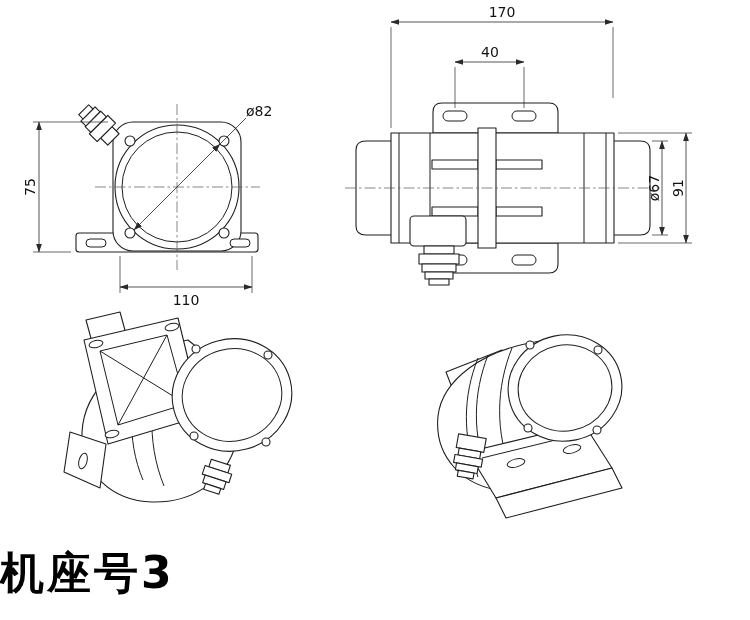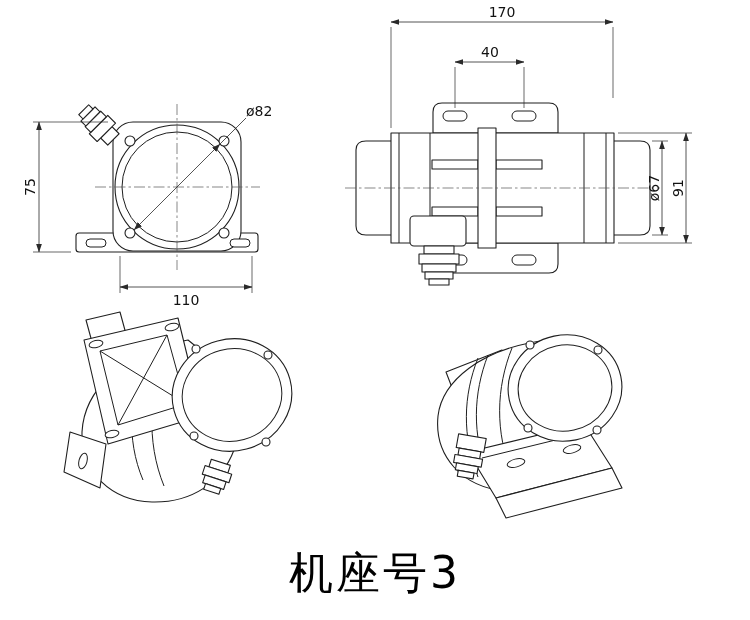--- a/index.html
+++ b/index.html
@@ -6,22 +6,22 @@
   .page{position:relative;width:750px;height:620px;background:#ffffff;overflow:hidden;
         font-family:"DejaVu Sans",sans-serif;}
   svg{position:absolute;left:0;top:0;}
   .ln   {fill:#ffffff;stroke:#1f1f1f;stroke-width:1.1;stroke-linejoin:round;}
   .ln2  {fill:none;stroke:#1f1f1f;stroke-width:1;stroke-linejoin:round;}
   .thin {fill:none;stroke:#2a2a2a;stroke-width:0.7;}
   .cl   {fill:none;stroke:#555;stroke-width:0.7;stroke-dasharray:11 3 2.5 3;}
   .dim  {fill:none;stroke:#2a2a2a;stroke-width:0.8;}
   .slot {fill:#ffffff;stroke:#1f1f1f;stroke-width:1;}
   .dimtxt{font-family:"DejaVu Sans",sans-serif;font-size:14px;fill:#111111;}
-  .title{position:absolute;left:0;right:0;top:544px;text-align:center;
-         font-family:"DejaVu Sans",sans-serif;font-weight:normal;font-size:44px;
+  .title{position:absolute;left:0;right:0;top:544px;text-align:left;
+         font-family:"DejaVu Sans",sans-serif;font-weight:bold;font-size:44px;
          letter-spacing:3px;color:#000000;}
 </style>
 </head>
 <body>
 
 <div class="page">
 <svg width="750" height="620" viewBox="0 0 750 620">
   <defs>
     <marker id="arr" viewBox="0 0 10 8" markerWidth="11" markerHeight="9" refX="9.5" refY="4" orient="auto-start-reverse">
       <path d="M0,0.6 L10,4 L0,7.4 Z" fill="#2a2a2a"></path>

